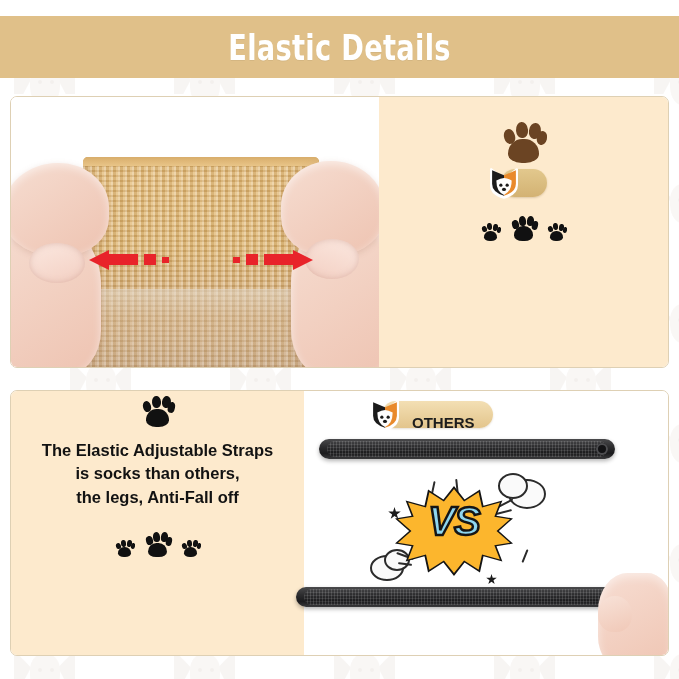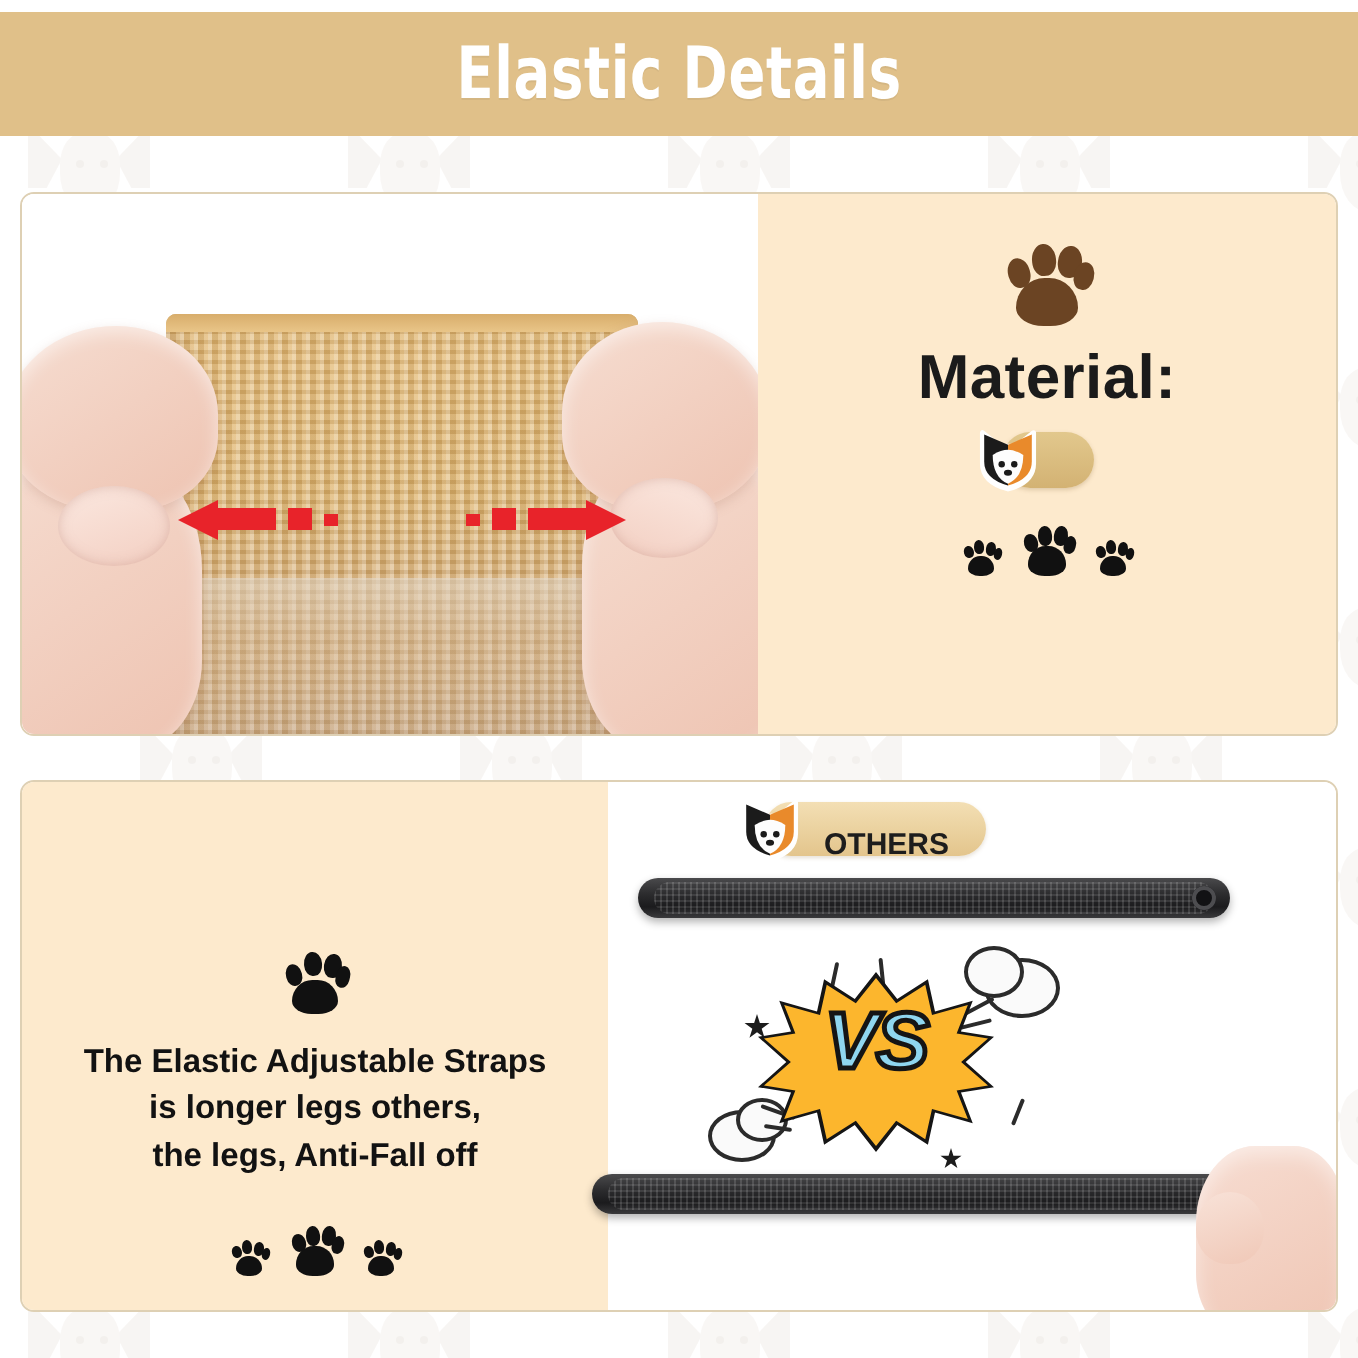--- a/index.html
+++ b/index.html
@@ -19,21 +19,21 @@
   .wm-row{position:absolute;left:0;width:679px;height:46px;display:flex;gap:96px;padding-left:30px;}
   .wm-dog{position:relative;width:64px;height:44px;flex:0 0 auto;}
   .wm-dog i{position:absolute;display:block;background:#f2eeea;}
   .wm-ear-l{left:0;top:0;width:17px;height:32px;clip-path:polygon(0 0,100% 55%,55% 100%,0 100%);}
   .wm-ear-r{left:44px;top:0;width:17px;height:32px;clip-path:polygon(100% 0,100% 100%,45% 100%,0 55%);}
   .wm-face{left:16px;top:4px;width:30px;height:40px;border-radius:40% 40% 48% 48%;background:#f5f1ee !important;}
   .wm-eye{width:4px;height:4px;border-radius:50%;background:#eae5e0 !important;}
 
   
   .header{
-    position:absolute;left:0;top:6px;width:679px;height:62px;
+    position:absolute;left:0;top:16px;width:679px;height:62px;
     background:#e0c089;display:flex;align-items:center;justify-content:center;
   }
   .header-title{
     color:#ffffff;font-size:36px;font-weight:bold;letter-spacing:.4px;
     font-family:"Liberation Sans Narrow","DejaVu Sans Condensed","Liberation Sans",sans-serif;
     transform:scaleX(.84);transform-origin:center;white-space:nowrap;
     text-shadow:0 1px 0 rgba(0,0,0,.05);
   }
 
   
@@ -126,21 +126,21 @@
   .dog-badge{position:absolute;left:-14px;top:-3px;width:34px;height:34px;}
   .more-elastic{font-size:17px;font-weight:bold;color:#1c1c1c;margin-top:13px;}
   .paw-row{display:flex;align-items:flex-end;gap:9px;margin-top:18px;}
   .paw-s{width:20px;height:19px;}
   .paw-m{width:28px;height:27px;}
 
   
   .desc-block{
     position:absolute;left:0;top:0;width:293px;height:100%;
     background:#fdeacd;display:flex;flex-direction:column;align-items:center;
-    justify-content:flex-end;box-sizing:border-box;padding:16px 12px;
+    justify-content:flex-start;box-sizing:border-box;padding:4px 12px;
   }
   .desc-paw{width:34px;height:33px;margin-bottom:11px;}
   .desc-text{
     font-size:16.5px;font-weight:bold;color:#121212;text-align:center;line-height:1.42;
   }
   .desc-paw-row{margin-top:22px;}
   .compare-block{
     position:absolute;left:293px;top:0;right:0;height:100%;background:#ffffff;
   }
   .lbl-pill{
@@ -166,21 +166,21 @@
     background:#121214;box-shadow:inset 0 0 0 2px #4d4d50;}
   .grip-hand{
     position:absolute;right:-4px;top:182px;width:74px;height:96px;
     background:linear-gradient(150deg,#f7ddd2,#efc5b3);
     border-radius:40% 34% 30% 34%;box-shadow:inset 0 4px 10px rgba(255,255,255,.5);
   }
   .grip-thumb{position:absolute;right:36px;top:205px;width:34px;height:36px;
     background:linear-gradient(160deg,#f8e2d8,#f0c8b7);border-radius:50% 50% 46% 46%;}
 
   
-  .vs-wrap{position:absolute;left:50px;top:88px;width:180px;height:104px;}
+  .vs-wrap{position:absolute;left:66px;top:88px;width:180px;height:104px;}
   .vs-burst{position:absolute;left:28px;top:10px;width:112px;height:84px;background:#fcb62d;
     clip-path:polygon(50% 0%,59% 15%,72% 4%,75% 22%,91% 16%,86% 33%,100% 36%,88% 50%,100% 64%,86% 67%,91% 84%,75% 78%,72% 96%,59% 85%,50% 100%,41% 85%,28% 96%,25% 78%,9% 84%,14% 67%,0 64%,12% 50%,0 36%,14% 33%,9% 16%,25% 22%,28% 4%,41% 15%);
     filter:drop-shadow(0 0 0 #111);}
   .vs-burst-outline{position:absolute;left:25px;top:7px;width:118px;height:90px;background:#151515;
     clip-path:polygon(50% 0%,59% 15%,72% 4%,75% 22%,91% 16%,86% 33%,100% 36%,88% 50%,100% 64%,86% 67%,91% 84%,75% 78%,72% 96%,59% 85%,50% 100%,41% 85%,28% 96%,25% 78%,9% 84%,14% 67%,0 64%,12% 50%,0 36%,14% 33%,9% 16%,25% 22%,28% 4%,41% 15%);}
   .vs-text{position:absolute;left:28px;top:22px;width:112px;text-align:center;
     font-size:40px;font-weight:bold;font-style:italic;color:#8fd6ef;
     -webkit-text-stroke:2.5px #151515;letter-spacing:-1px;line-height:1;}
   .cloud{position:absolute;background:#fafafa;border:2px solid #2b2b2b;border-radius:50%;}
   .cl1{right:4px;top:0;width:34px;height:26px;}
@@ -606,21 +606,20 @@
     </div>
 
     <div class="material-block">
       <div class="paw mat-paw">
           <i class="pad" style="position: absolute; background: rgb(107, 68, 35); left: 8%; top: 18%; width: 24%; height: 34%; border-radius: 50% 50% 46% 46%; transform: rotate(-14.8deg);"></i>
           <i class="pad" style="position: absolute; background: rgb(107, 68, 35); left: 33%; top: 2%; width: 26%; height: 36%; border-radius: 50% 50% 46% 46%; transform: rotate(-4.8deg);"></i>
           <i class="pad" style="position: absolute; background: rgb(107, 68, 35); left: 62%; top: 4%; width: 26%; height: 36%; border-radius: 50% 50% 46% 46%; transform: rotate(6.8deg);"></i>
           <i class="pad" style="position: absolute; background: rgb(107, 68, 35); left: 80%; top: 22%; width: 22%; height: 32%; border-radius: 50% 50% 46% 46%; transform: rotate(14deg);"></i>
           <i class="sole" style="position: absolute; background: rgb(107, 68, 35); left: 16%; top: 42%; width: 68%; height: 54%; border-radius: 46% 46% 44% 44% / 62% 62% 38% 38%;"></i>
         </div>
-      <div class="title-material">Material:</div>
       <div class="pill">
         <div class="dog-badge"><svg viewBox="0 0 40 40" width="100%" height="100%">
     <path d="M5 4 L5 22 Q5 33 20 37 Q35 33 35 22 L35 4 L25 12 L15 12 Z" fill="#ffffff" stroke="#ffffff" stroke-width="3" stroke-linejoin="round"></path>
     <path d="M6 5 L6 21 Q6 31 20 35 L20 11 Z" fill="#1b1b1b"></path>
     <path d="M34 5 L34 21 Q34 31 20 35 L20 11 Z" fill="#e98a2b"></path>
     <path d="M11 17 Q11 30 20 34 Q29 30 29 17 Q24 14 20 14 Q16 14 11 17 Z" fill="#fdfdfd"></path>
     <circle cx="16.3" cy="22.5" r="1.9" fill="#1b1b1b"></circle>
     <circle cx="23.7" cy="22.5" r="1.9" fill="#1b1b1b"></circle>
     <ellipse cx="20" cy="27.5" rx="2.4" ry="1.8" fill="#1b1b1b"></ellipse>
   </svg></div>
@@ -656,21 +655,21 @@
     <div class="desc-block">
       <div class="paw desc-paw">
           <i class="pad" style="position: absolute; background: rgb(17, 17, 17); left: 8%; top: 18%; width: 24%; height: 34%; border-radius: 50% 50% 46% 46%; transform: rotate(-14.8deg);"></i>
           <i class="pad" style="position: absolute; background: rgb(17, 17, 17); left: 33%; top: 2%; width: 26%; height: 36%; border-radius: 50% 50% 46% 46%; transform: rotate(-4.8deg);"></i>
           <i class="pad" style="position: absolute; background: rgb(17, 17, 17); left: 62%; top: 4%; width: 26%; height: 36%; border-radius: 50% 50% 46% 46%; transform: rotate(6.8deg);"></i>
           <i class="pad" style="position: absolute; background: rgb(17, 17, 17); left: 80%; top: 22%; width: 22%; height: 32%; border-radius: 50% 50% 46% 46%; transform: rotate(14deg);"></i>
           <i class="sole" style="position: absolute; background: rgb(17, 17, 17); left: 16%; top: 42%; width: 68%; height: 54%; border-radius: 46% 46% 44% 44% / 62% 62% 38% 38%;"></i>
         </div>
       <div class="desc-text">
         <div>The Elastic Adjustable Straps</div>
-        <div>is longer legs others,</div>
+        <div>is socks than others,</div>
         <div>the legs, Anti-Fall off</div>
       </div>
       <div class="paw-row desc-paw-row">
         <div class="paw paw-s">
             <i class="pad" style="position: absolute; background: rgb(17, 17, 17); left: 8%; top: 18%; width: 24%; height: 34%; border-radius: 50% 50% 46% 46%; transform: rotate(-14.8deg);"></i>
             <i class="pad" style="position: absolute; background: rgb(17, 17, 17); left: 33%; top: 2%; width: 26%; height: 36%; border-radius: 50% 50% 46% 46%; transform: rotate(-4.8deg);"></i>
             <i class="pad" style="position: absolute; background: rgb(17, 17, 17); left: 62%; top: 4%; width: 26%; height: 36%; border-radius: 50% 50% 46% 46%; transform: rotate(6.8deg);"></i>
             <i class="pad" style="position: absolute; background: rgb(17, 17, 17); left: 80%; top: 22%; width: 22%; height: 32%; border-radius: 50% 50% 46% 46%; transform: rotate(14deg);"></i>
             <i class="sole" style="position: absolute; background: rgb(17, 17, 17); left: 16%; top: 42%; width: 68%; height: 54%; border-radius: 46% 46% 44% 44% / 62% 62% 38% 38%;"></i>
           </div>

